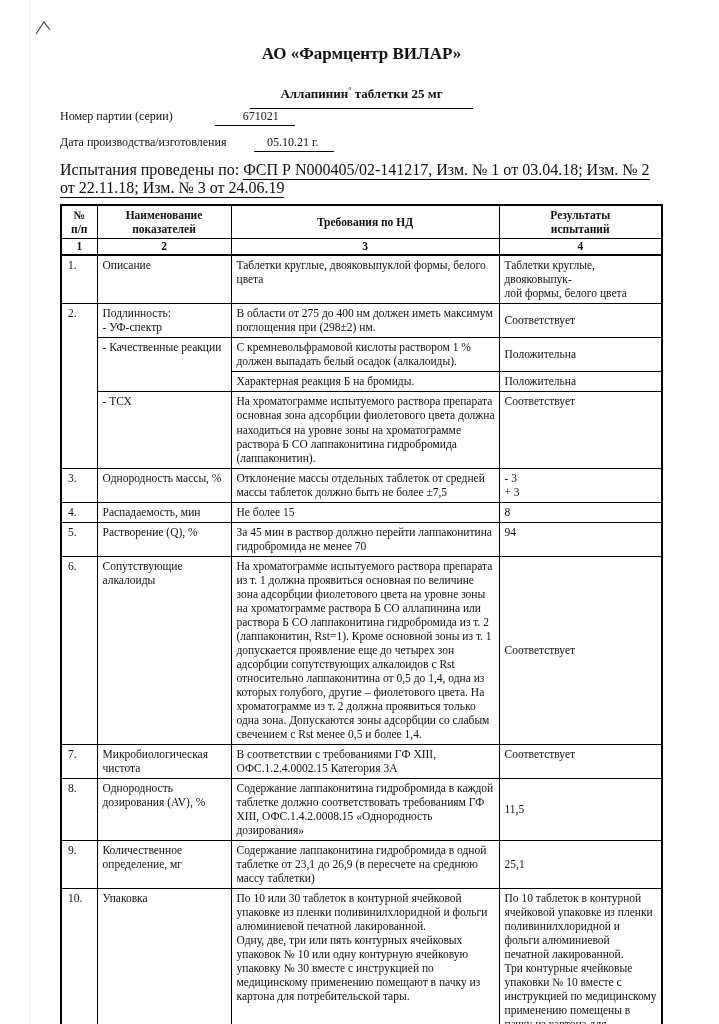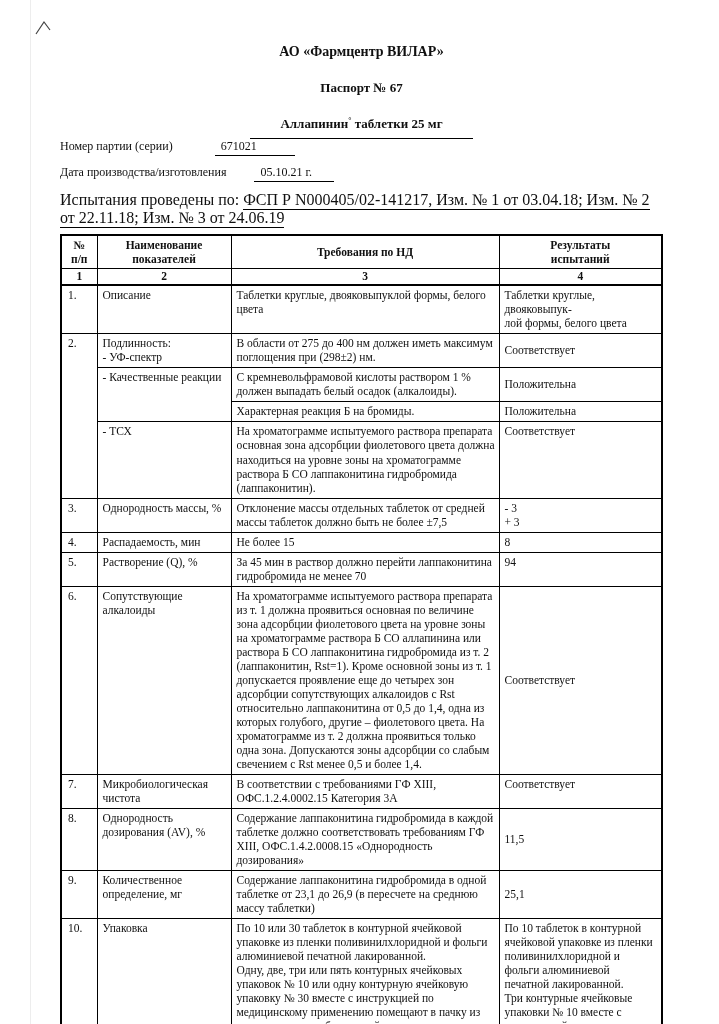--- a/index.html
+++ b/index.html
@@ -3,28 +3,28 @@
 <meta charset="utf-8">
 <style>
   * { box-sizing: border-box; }
   html,body { margin:0; padding:0; background:#ffffff; }
   body { font-family:"Liberation Serif","DejaVu Serif",serif; color:#101010; }
   .page { position:relative; width:719px; height:1024px; padding:44px 56px 14px 60px; overflow:hidden; background:#fff; }
   .scan-edge { position:absolute; left:30px; top:0; width:1px; height:100%; background:rgba(0,0,0,0.07); }
   .mark { position:absolute; left:34px; top:20px; }
   .center { text-align:center; }
   .b { font-weight:bold; }
-  .org { font-size:14px; margin-bottom:20px; }
+  .org { font-size:17px; margin-bottom:20px; }
   .passport { font-size:13px; margin-bottom:18px; }
   .product-wrap { text-align:center; line-height:1.1; }
   .product { display:inline-block; border-bottom:1px solid #000; padding:0 30px 7px 30px; font-weight:bold; font-size:13px; }
   sup { font-size:8px; }
   .caption { font-size:10.5px; margin-top:1px; margin-bottom:9px; }
   .field { font-size:12px; margin-bottom:9px; }
-  .fvalue { display:inline-block; border-bottom:1px solid #000; padding:0 16px 1px 6px; min-width:80px; }
+  .fvalue { display:inline-block; border-bottom:1px solid #000; padding:0 16px 1px 6px; min-width:80px;text-align:right; }
   .fv-batch { margin-left:42px; }
   .fv-qty { margin-left:22px; }
   .fv-date { margin-left:28px; }
   .tests { font-size:16px; margin-bottom:7px; }
   .uline { border-bottom:1px solid #000; padding-bottom:1px; }
   table { width:100%; border-collapse:collapse; border:2px solid #000; font-size:11.5px; line-height:1.22; table-layout:fixed; }
   th, td { border:1px solid #000; padding:2px 4px 3px 5px; vertical-align:top; text-align:left; font-weight:normal; }
   thead th { text-align:center; font-weight:bold; vertical-align:middle; padding:2px; }
   tr.nums th { border-bottom:2px solid #000; padding:0 2px 1px; }
   td.num { padding-left:6px; }
@@ -34,21 +34,20 @@
 </head>
 <body>
 
 <div class="page">
   <div class="scan-edge"></div>
   <svg class="mark" width="26" height="16" viewBox="0 0 26 16">
     <path d="M2 14 L10 2 L16 10" stroke="#444" stroke-width="1.2" fill="none"></path>
   </svg>
 
   <div class="org center b">АО «Фармцентр ВИЛАР»</div>
-  <div class="passport center b">Паспорт № 67</div>
 
   <div class="product-wrap">
     <span class="product"><span>Аллапинин</span><sup>°</sup><span> таблетки 25 мг</span></span>
   </div>
 
   <div class="field">
     <span>Номер партии (серии)</span><span class="fvalue fv-batch">671021</span>
   </div>
   <div class="field">
     <span>Дата производства/изготовления</span><span class="fvalue fv-date">05.10.21 г.</span>

